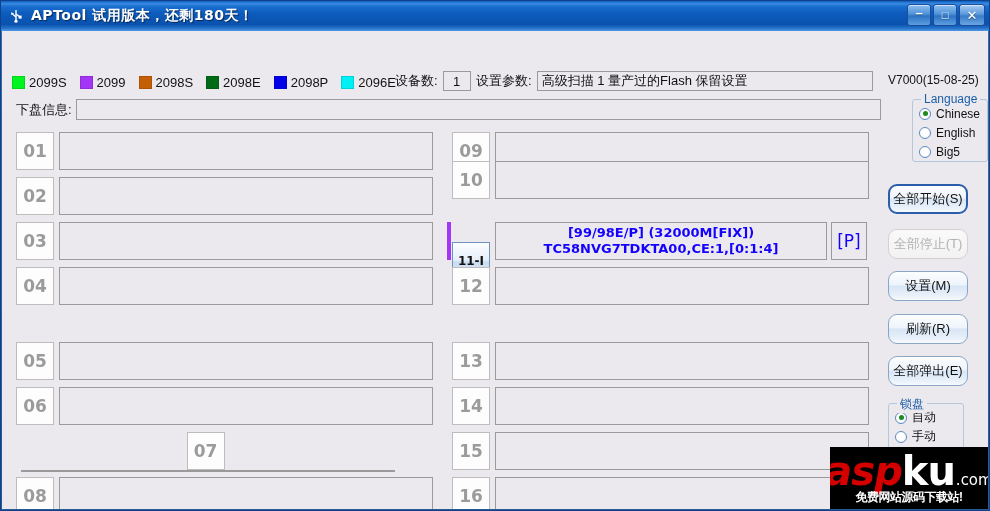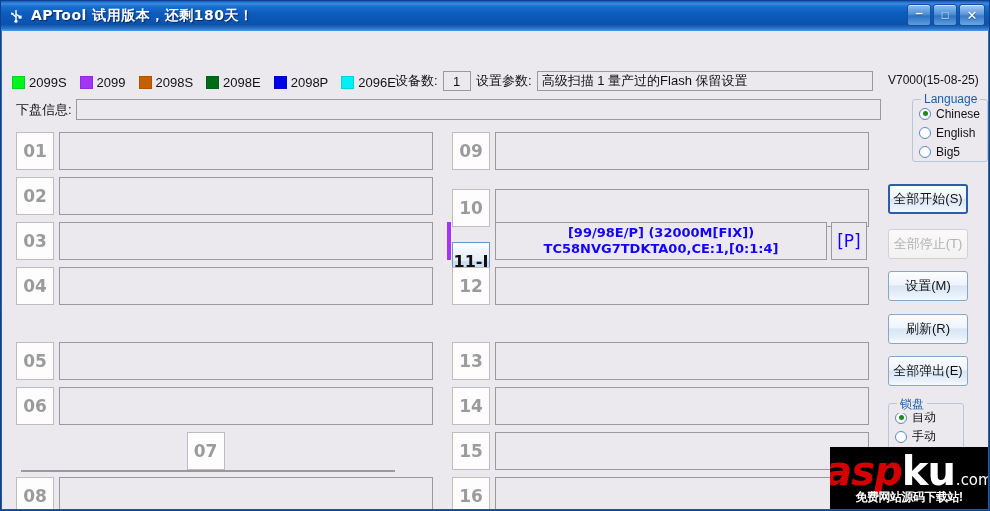--- a/index.html
+++ b/index.html
@@ -142,21 +142,21 @@
     background: #fdfdfd;
     display: flex; align-items: center; justify-content: center;
     font-family: "DejaVu Sans", sans-serif;
     font-size: 17px; font-weight: bold;
     color: #9b9b9b;
   }
   .slot.active .slot-num {
     border: 1px solid #6f93bf;
     background: linear-gradient(to bottom, #fbfdff 0%, #e6eef8 48%, #c9dcf0 52%, #dfeaf7 100%);
     color: #111;
-    font-size: 16px;
+    font-size: 12px;
     margin-top: 40px;
   }
   .slot .accent {
     position: absolute; left: -5px; top: 0;
     width: 4px; height: 38px;
     background: #a335f5;
     display: none;
   }
   .slot.active .accent { display: block; }
   .slot-field {
@@ -217,21 +217,21 @@
     width: 12px; height: 12px; flex: 0 0 12px;
     border: 1px solid #c2c2c2;
     background: #f3f3f3;
     margin-right: 5px;
   }
 
   .btn {
     position: absolute;
     width: 80px; height: 30px;
     border: 1px solid #8ba6c4;
-    border-radius: 3px;
+    border-radius: 9px;
     background: linear-gradient(to bottom, #fcfdfe 0%, #eef4fb 46%, #d7e5f5 50%, #e9f1fa 85%, #f7fafd 100%);
     font-size: 13px; color: #111;
     display: flex; align-items: center; justify-content: center;
     cursor: pointer;
     white-space: nowrap;
     font-family: "Liberation Sans", "DejaVu Sans", sans-serif;
   }
   .btn.focus { border: 2px solid #2b5ea8; }
   .btn.disabled {
     color: #b1b1b1;
@@ -376,21 +376,21 @@
           <div class="slot-field" style="width: 374px;"></div>
         </div>
         <div class="slot" style="left: 14px; top: 446px;">
           <div class="slot-num">08</div>
           <div class="slot-field" style="width: 374px;"></div>
         </div>
         <div class="slot" style="left: 450px; top: 101px;">
           <div class="slot-num">09</div>
           <div class="slot-field" style="width: 374px;"></div>
         </div>
-        <div class="slot" style="left: 450px; top: 158px; text-align: right;">
+        <div class="slot" style="left: 450px; top: 130px; text-align: right;">
           <div class="slot-num">10</div>
           <div class="slot-field" style="width: 374px;"></div>
         </div>
         <div class="slot active" style="left: 450px; top: 191px;">
           <div class="accent" style="background: rgb(163, 53, 245);"></div>
           <div class="slot-num">11-I</div>
           <div class="slot-field" style="width: 332px;">
             <div class="slot-line">[99/98E/P]  (32000M[FIX])</div>
             <div class="slot-line">TC58NVG7TDKTA00,CE:1,[0:1:4]</div>
           </div>

